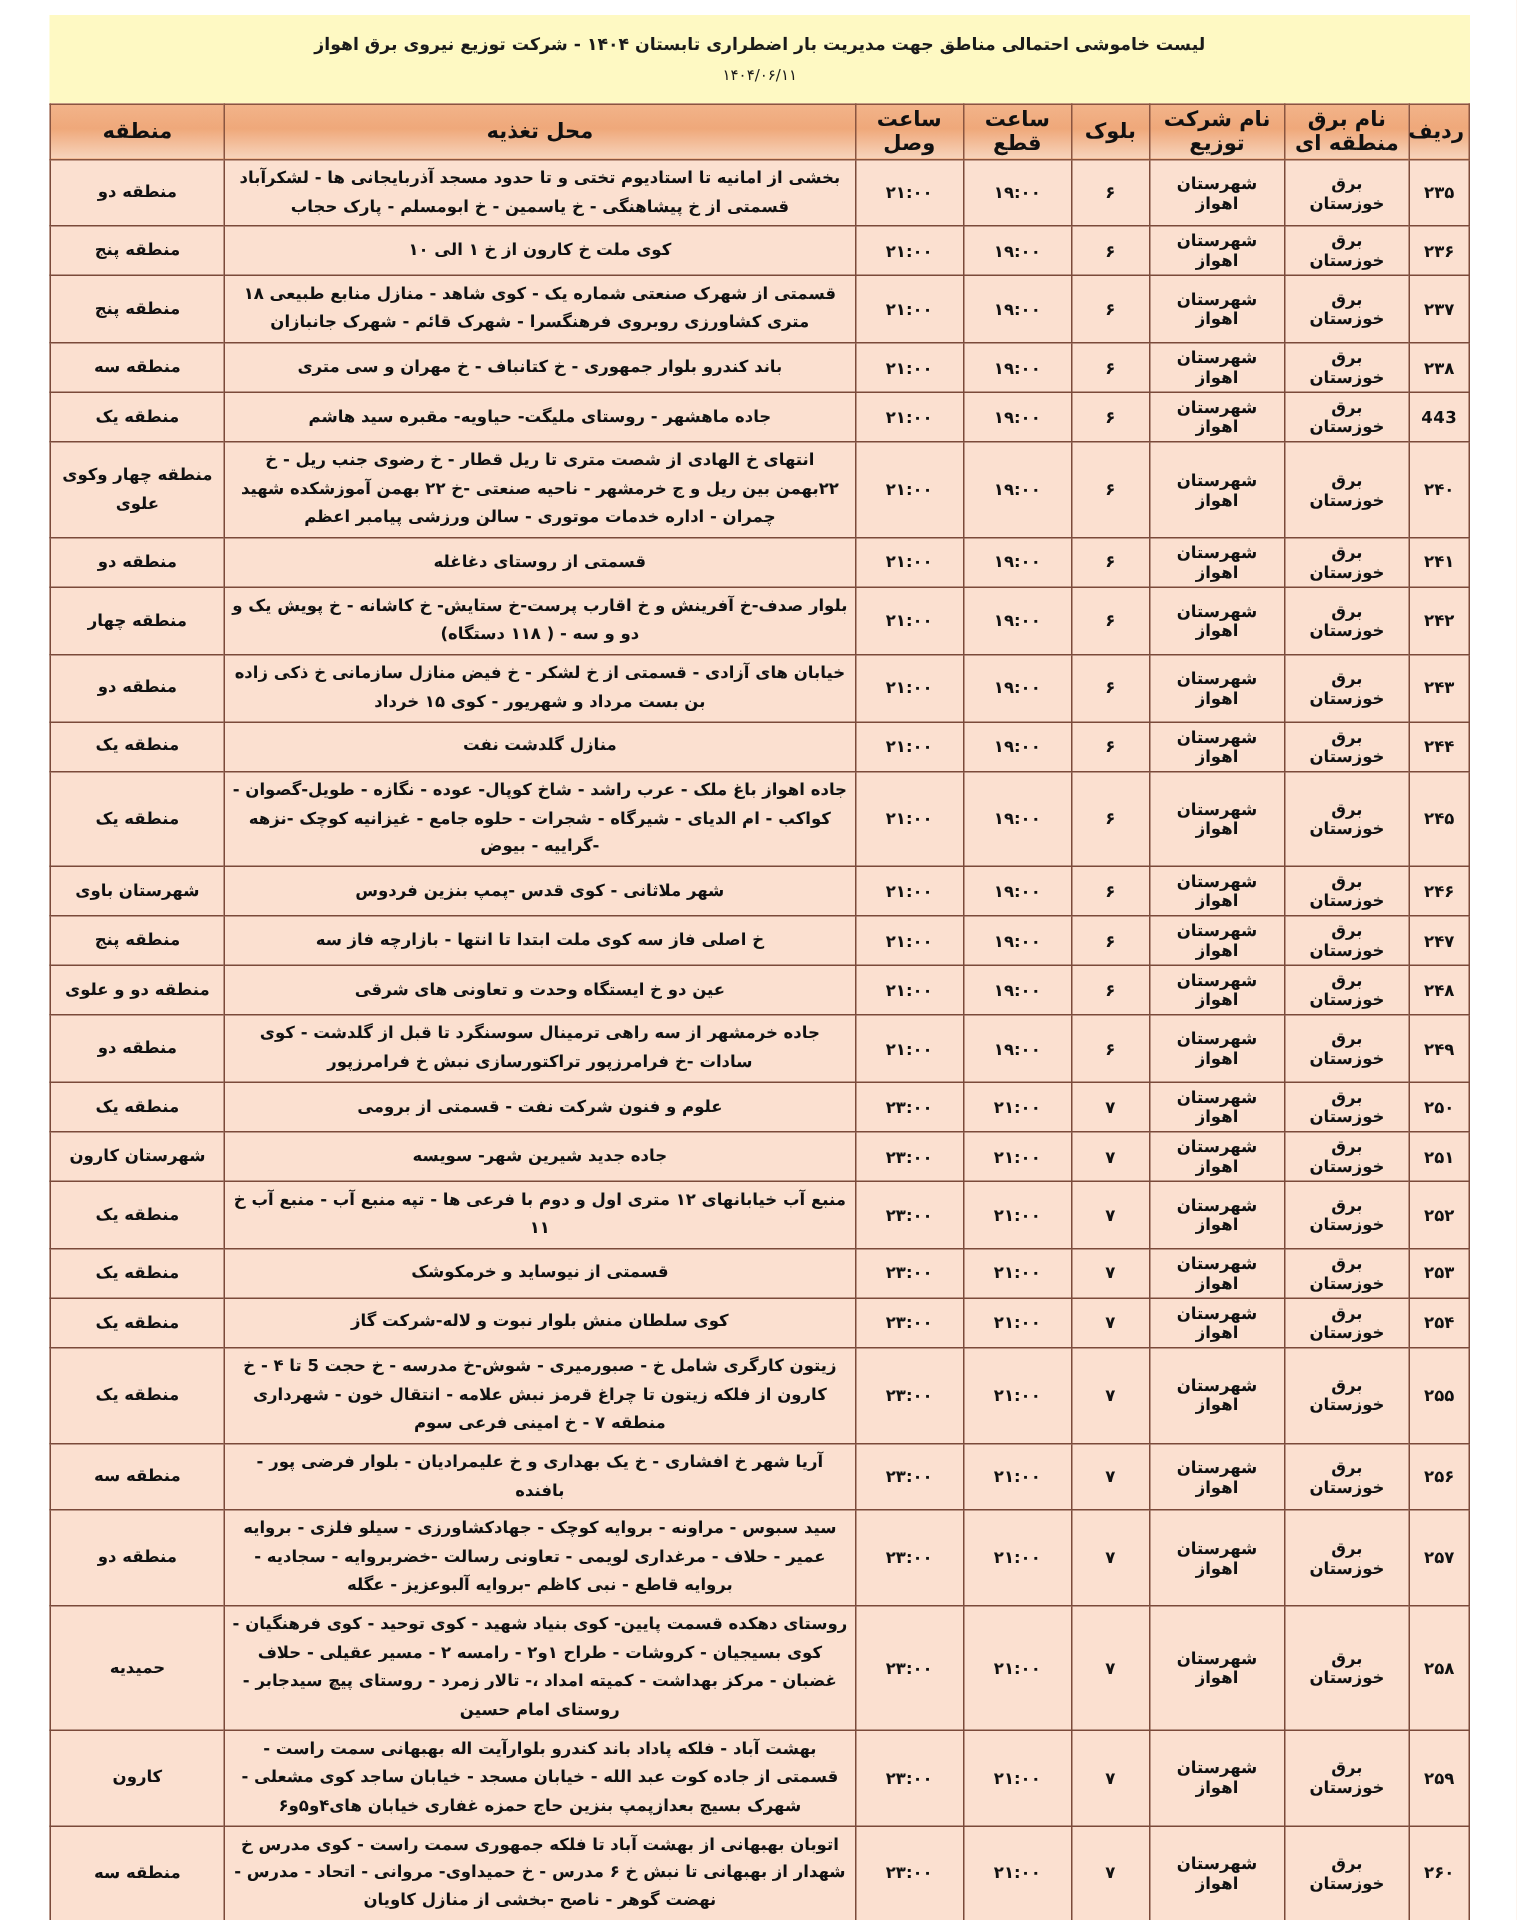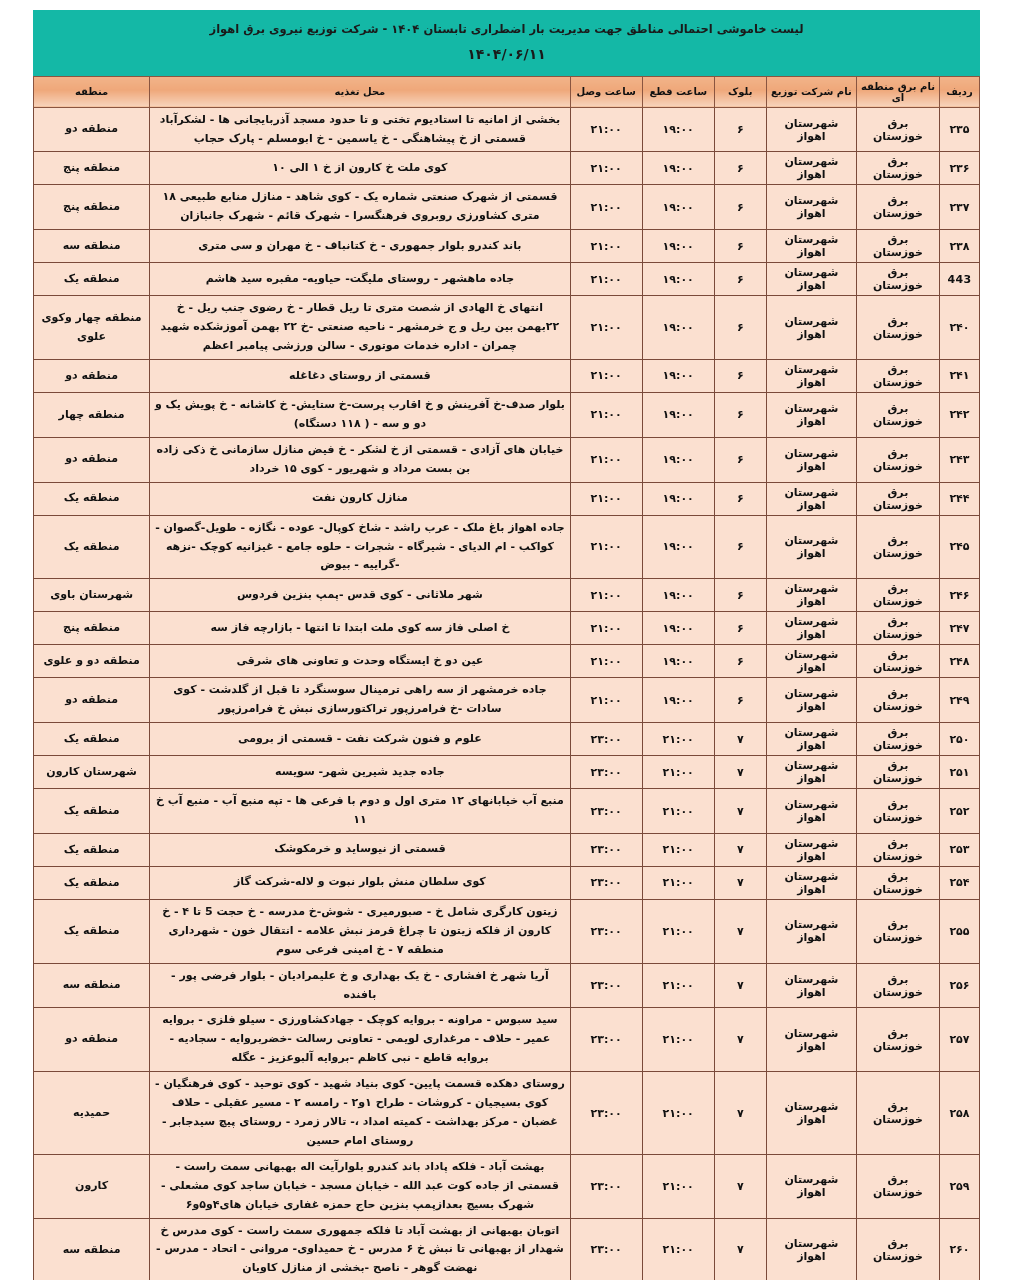--- a/index.html
+++ b/index.html
@@ -13,54 +13,54 @@
     font-family: "DejaVu Sans", "Liberation Sans", sans-serif;
     direction: rtl;
   }
   #sheet {
     width: 1011px;
     box-sizing: border-box;
     padding: 10px 31px 14px 33px;
     background: #ffffff;
   }
   .title-banner {
-    background: #14b8a6;
+    background: #fef9c3;
     text-align: center;
     padding: 9px 10px 9px 10px;
     line-height: 1.75;
   }
   .title-banner .t1 {
     display: block;
     font-size: 11.5px;
     font-weight: bold;
     color: #1a1a1a;
     letter-spacing: 0.1px;
   }
   .title-banner .t2 {
     display: block;
-    font-size: 14px;
-    font-weight: bold;
+    font-size: 10px;
+    font-weight: normal;
     color: #1a1a1a;
     margin-top: 3px;
   }
   table.outage {
     width: 100%;
     border-collapse: collapse;
     table-layout: fixed;
     background: #FBE0D0;
   }
   table.outage th, table.outage td {
     border: 1px solid #7a4a3a;
     color: #111;
     vertical-align: middle;
     padding: 3px 4px;
   }
   table.outage thead th {
     background: linear-gradient(180deg, #F2B48A 0%, #EFA87A 45%, #F7D3BB 100%);
-    font-size: 10px;
+    font-size: 14px;
     font-weight: bold;
     height: 26px;
     padding: 2px 3px;
     border-color: #8a5540;
     text-align: center;
   }
   table.outage tbody td {
     background: #FBE0D0;
     font-size: 11px;
     font-weight: bold;
@@ -211,21 +211,21 @@
           <td class="feed">خیابان های آزادی - قسمتی از خ لشکر - خ فیض منازل سازمانی خ ذکی زاده بن بست مرداد و شهریور - کوی ۱۵ خرداد</td>
           <td class="zone">منطقه دو</td>
         </tr>
         <tr>
           <td class="idx">۲۴۴</td>
           <td class="region">برق خوزستان</td>
           <td class="company">شهرستان اهواز</td>
           <td class="block">۶</td>
           <td class="time">۱۹:۰۰</td>
           <td class="time">۲۱:۰۰</td>
-          <td class="feed">منازل کارون نفت</td>
+          <td class="feed">منازل گلدشت نفت</td>
           <td class="zone">منطقه یک</td>
         </tr>
         <tr>
           <td class="idx">۲۴۵</td>
           <td class="region">برق خوزستان</td>
           <td class="company">شهرستان اهواز</td>
           <td class="block">۶</td>
           <td class="time">۱۹:۰۰</td>
           <td class="time">۲۱:۰۰</td>
           <td class="feed">جاده اهواز باغ ملک - عرب راشد - شاخ کوپال- عوده - نگازه - طویل-گصوان - کواکب - ام الدیای - شیرگاه - شجرات - حلوه جامع - غیزانیه کوچک -نزهه -گراییه - بیوض</td>

